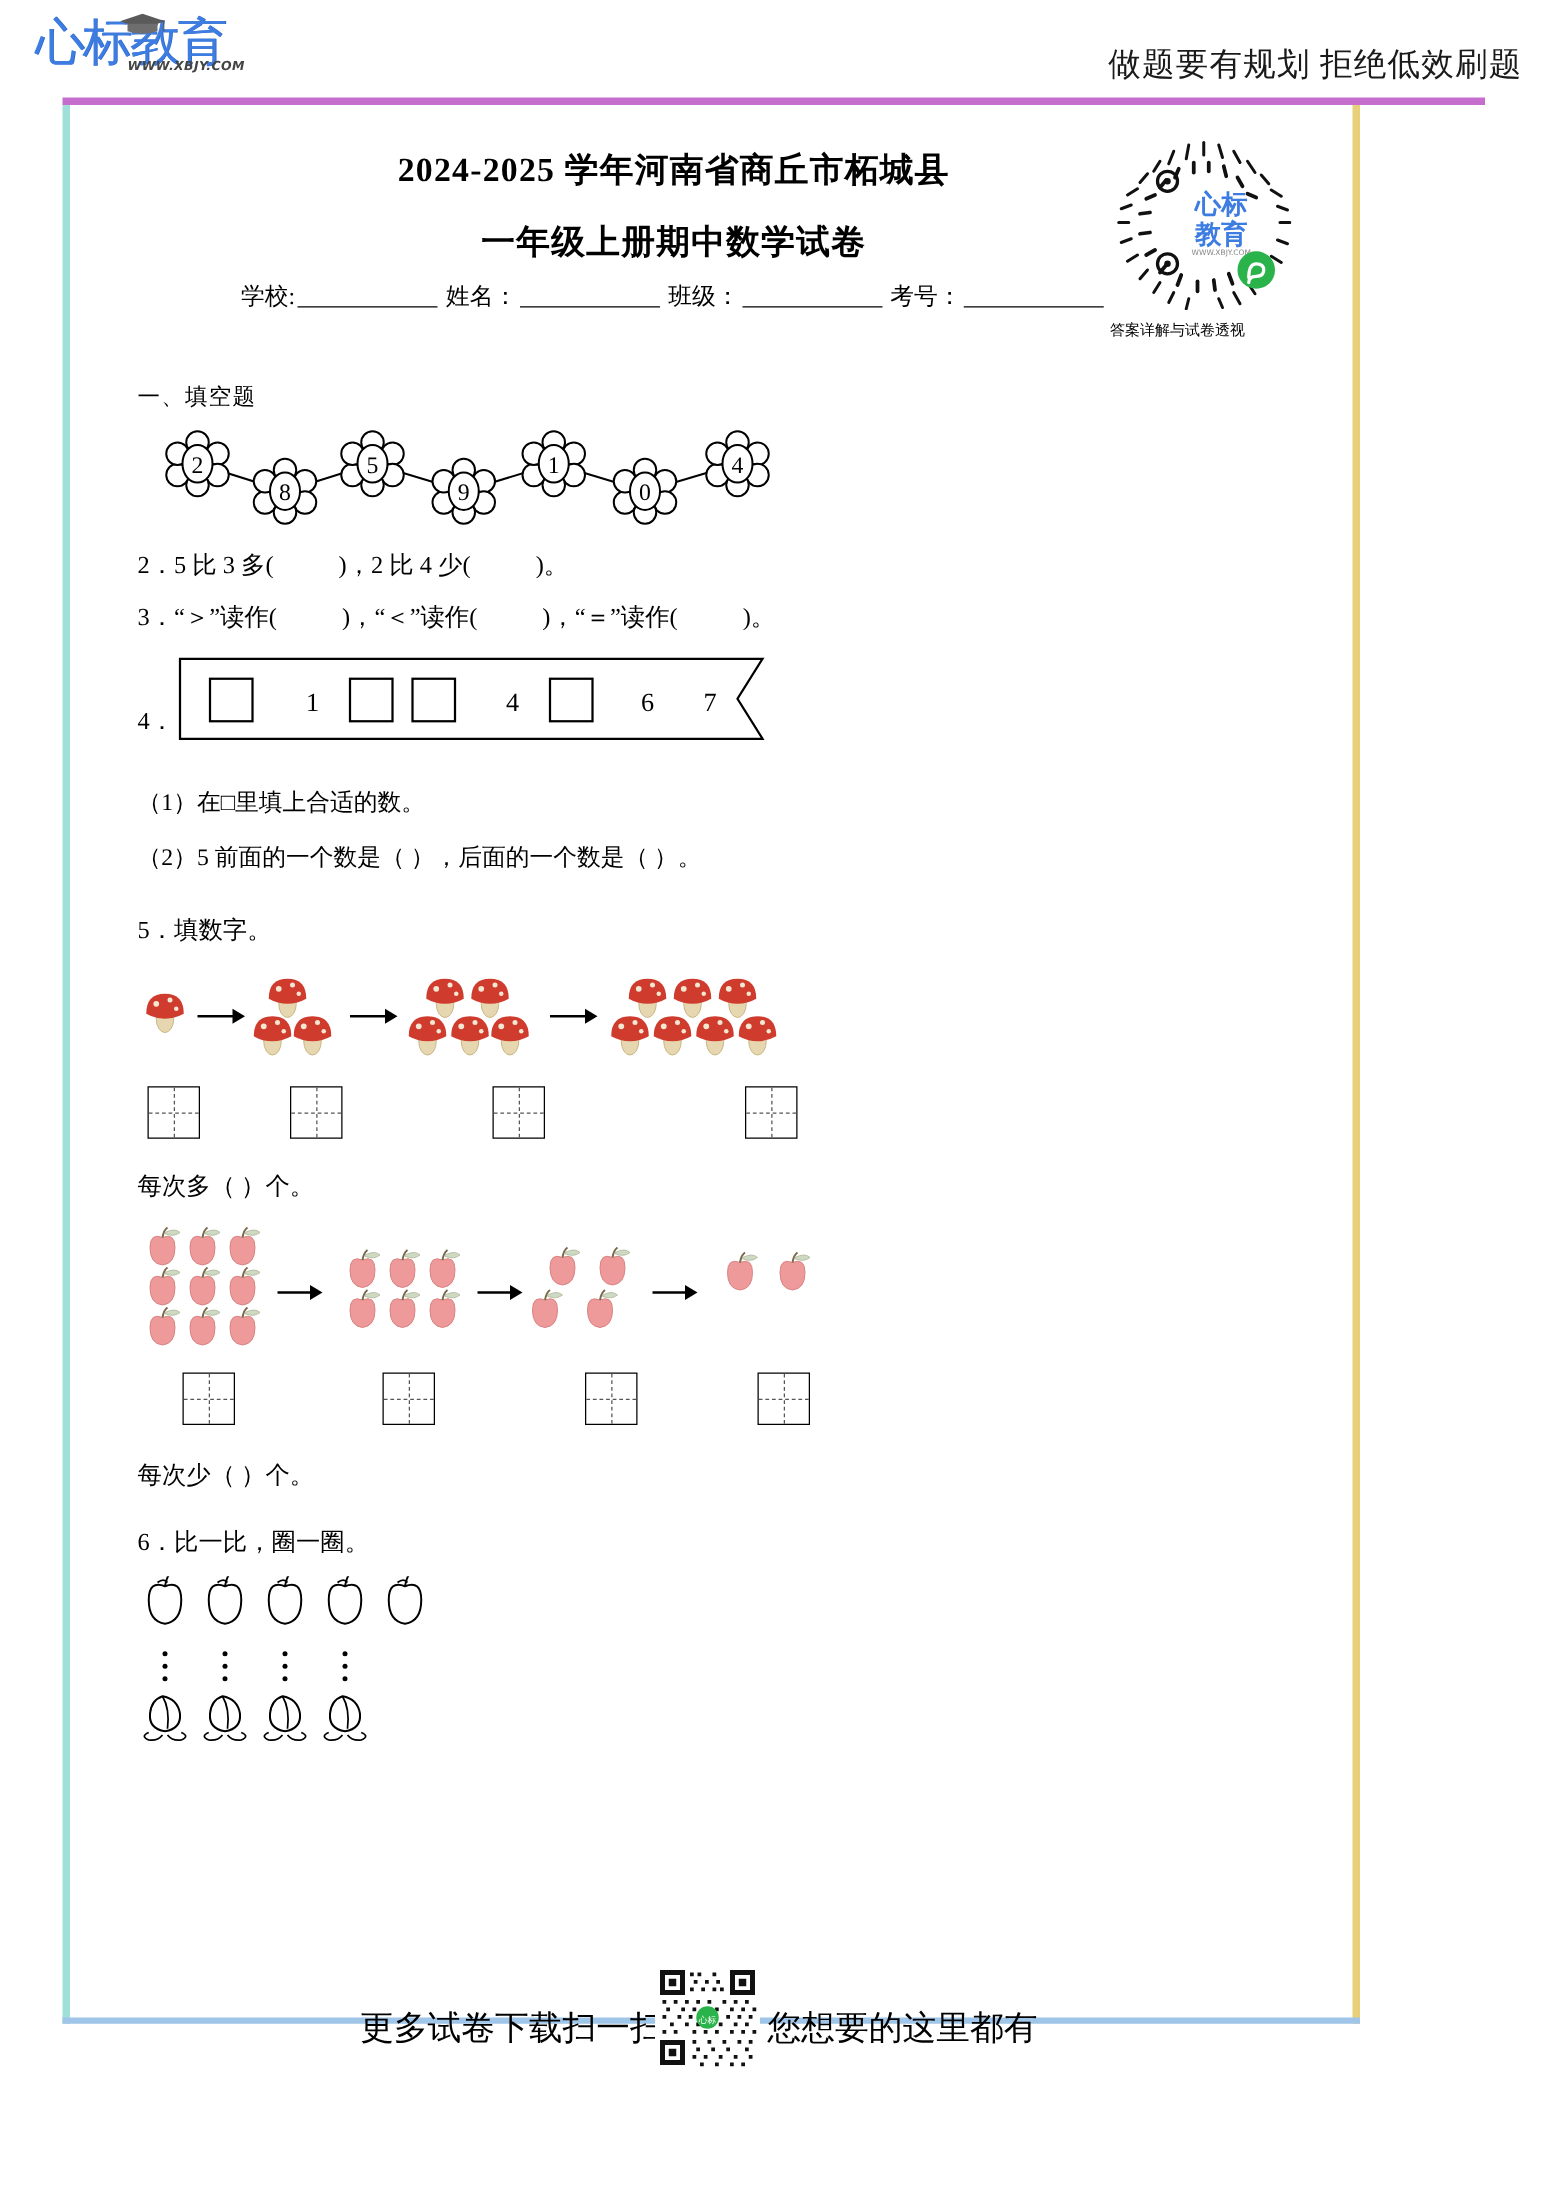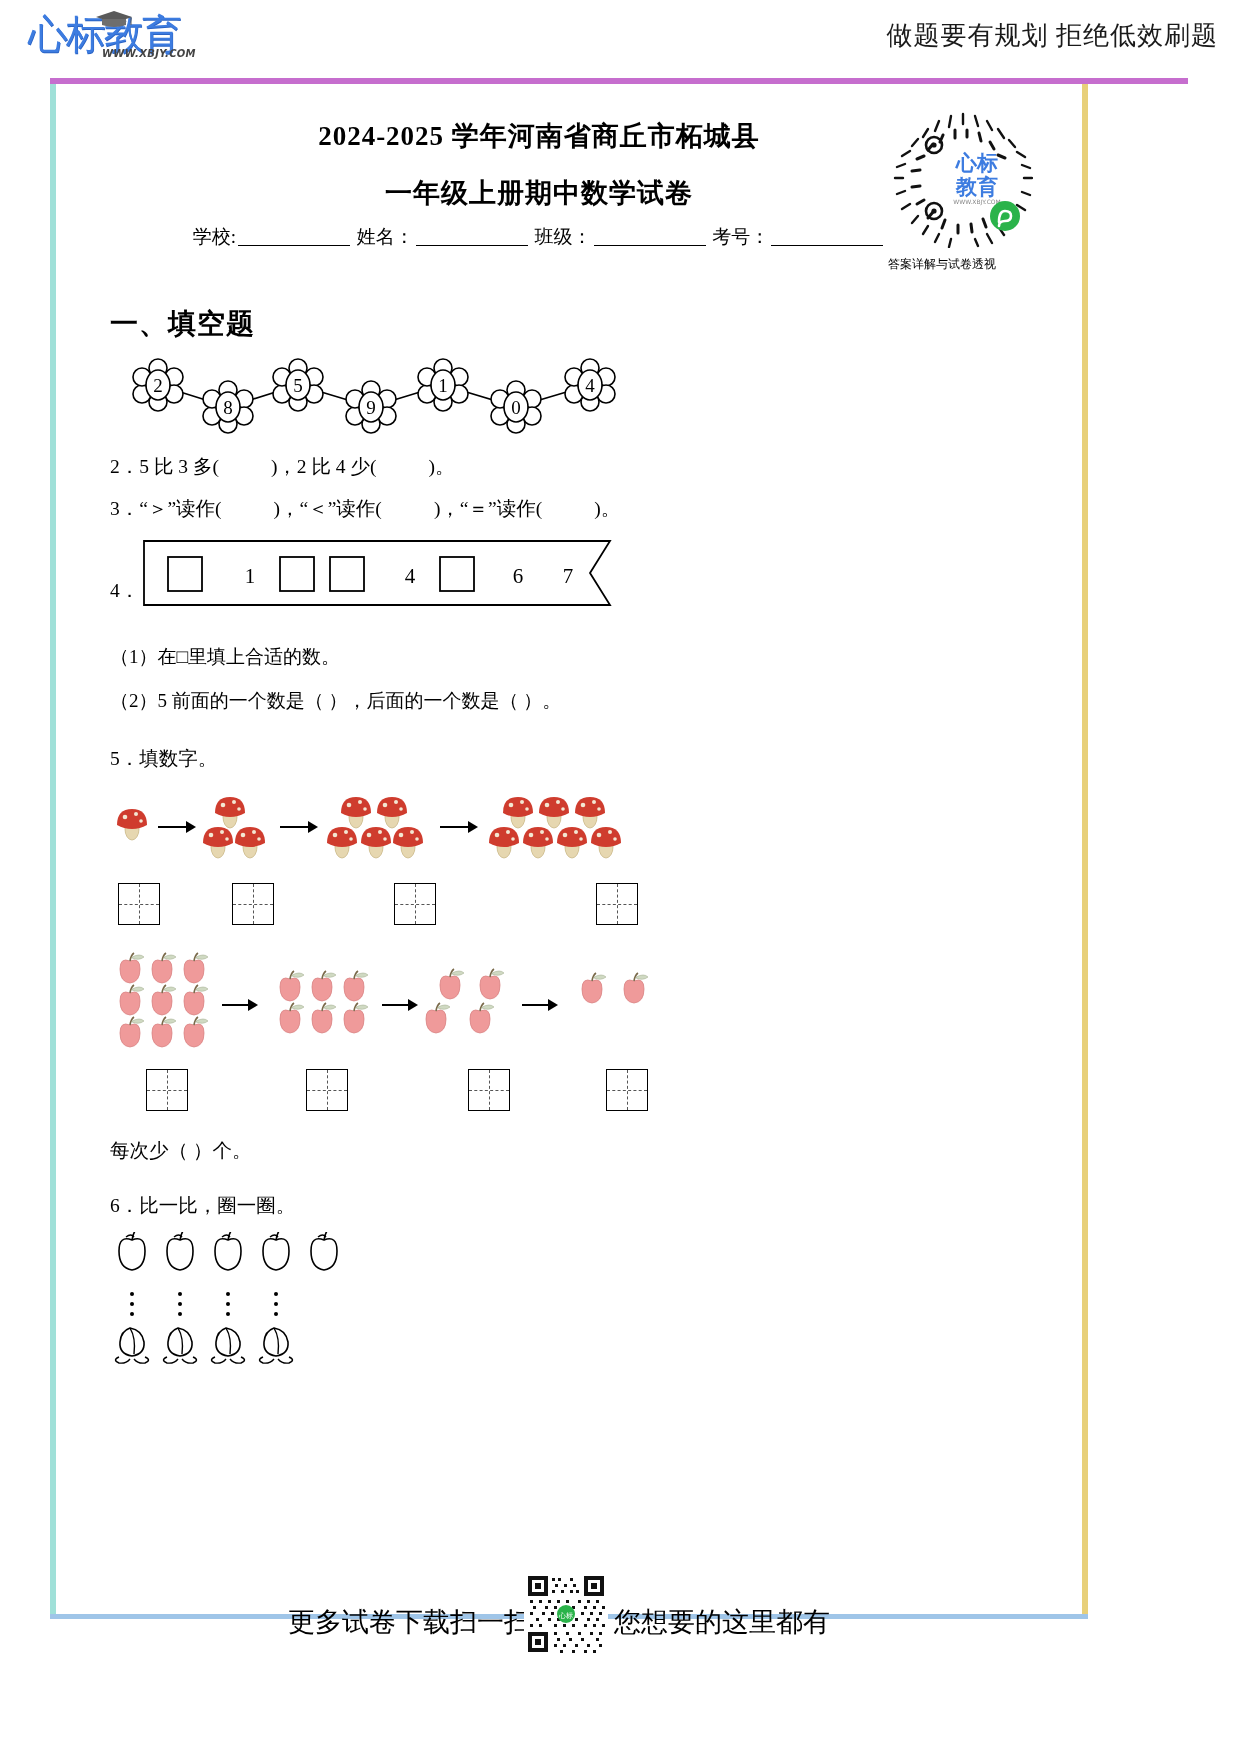--- a/index.html
+++ b/index.html
@@ -46,21 +46,21 @@
     font-family: "DejaVu Sans", sans-serif;
     font-size: 10px;
     font-weight: bold;
     font-style: italic;
     color: #444;
     letter-spacing: 0.3px;
     white-space: nowrap;
   }
   .slogan {
     position: absolute;
-    right: 22px; top: 18px;
+    right: 22px; top: 34px;
     font-family: "Liberation Serif", serif;
     font-size: 26px;
     color: #1a1a1a;
     white-space: nowrap;
     letter-spacing: 1px;
   }
 
   
   .frame-top {
     position: absolute;
@@ -142,22 +142,22 @@
     white-space: nowrap;
   }
 
   
   .content {
     position: absolute;
     left: 110px; top: 305px;
     width: 900px;
   }
   .sec-head {
-    font-size: 28px;
-    font-weight: bold;
+    font-size: 18px;
+    font-weight: normal;
     color: #000;
     margin: 0 0 14px 0;
     letter-spacing: 1px;
   }
   .q {
     font-size: 19.5px;
     color: #000;
     line-height: 32px;
     margin: 0 0 6px 0;
     white-space: nowrap;
@@ -531,20 +531,21 @@
     </svg>
   </div>
 
   <div class="box-row" style="margin-top:12px;">
     <span class="box-pos tian-box" style="left:8px;"></span>
     <span class="box-pos tian-box" style="left:122px;"></span>
     <span class="box-pos tian-box" style="left:284px;"></span>
     <span class="box-pos tian-box" style="left:486px;"></span>
   </div>
 
+  <div class="caption-line" style="margin-top:16px;">每次多（ ）个。</div>
 
   <div class="pic-row" style="margin-top:16px;">
     <svg width="620" height="112" viewBox="0 0 620 112">
       <defs>
         <g id="apple">
           <path d="M0 -10 Q10 -14 10 -2 Q10 11 0 12 Q-10 11 -10 -2 Q-10 -14 0 -10 Z" fill="#ef9a9a" stroke="#d98383" stroke-width="0.8"></path>
           <path d="M0 -10 Q1 -16 4 -18" stroke="#7a6a4a" stroke-width="1.6" fill="none"></path>
           <path d="M2 -14 Q10 -18 14 -14 Q9 -10 2 -13 Z" fill="#cfd9c2" stroke="#a7b195" stroke-width="0.6"></path>
         </g>
       </defs>

